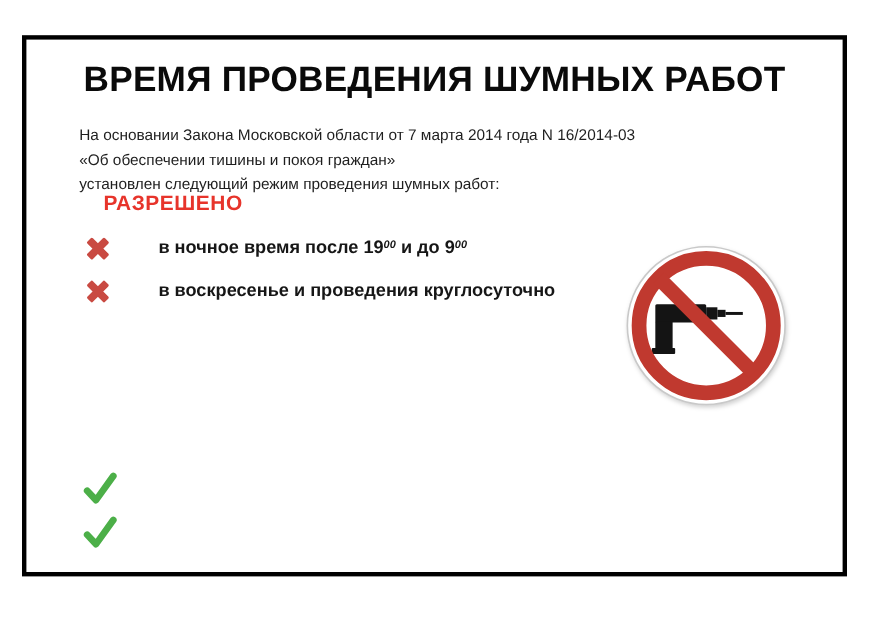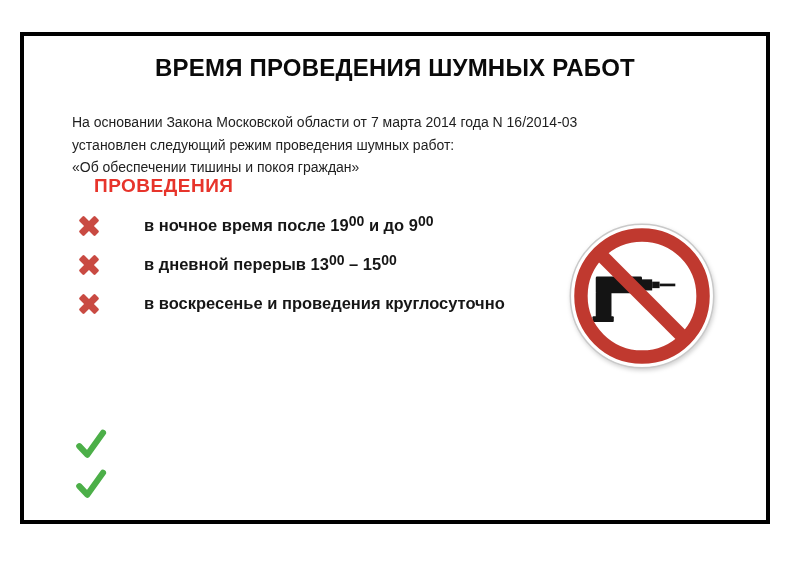--- a/index.html
+++ b/index.html
@@ -6,84 +6,73 @@
   body{
     width:790px;height:561px;position:relative;background:#ffffff;
     font-family:"Liberation Sans",sans-serif;color:#1a1a1a;overflow:hidden;
   }
   .board{
     position:absolute;left:20px;top:32px;width:750px;height:492px;
     box-sizing:border-box;border:4px solid var(--border,#000);background:#fff;
   }
   .title{
     position:absolute;top:18px;left:0;width:100%;text-align:center;
-    font-size:24px;font-weight:bold;letter-spacing:.2px;color:#0a0a0a;margin:0;
+    font-size:32px;font-weight:bold;letter-spacing:.2px;color:#0a0a0a;margin:0;
   }
   .intro{position:absolute;left:48px;top:75px;font-size:14px;line-height:22.5px;color:#1e1e1e;}
   .section-heading{
     position:absolute;left:70px;margin:0;font-size:19px;font-weight:bold;letter-spacing:.5px;
   }
   #prohibited-heading{top:139px;color:var(--prohibited-heading,#e7342b);}
   #allowed-heading{top:349px;color:var(--allowed-heading,#7cb962);}
   ul.rule-list{position:absolute;margin:0;padding:0;list-style:none;}
   #prohibited-list{left:52px;top:170px;}
   #allowed-list{left:50px;top:388px;}
   .rule-list li{display:flex;align-items:center;height:39px;}
   #allowed-list li{height:40px;}
   .rule-icon{flex:0 0 auto;display:flex;align-items:center;justify-content:center;}
   #prohibited-list .rule-icon{width:26px;margin-right:42px;}
   #allowed-list .rule-icon{width:34px;margin-right:31px;}
   .rule-icon svg{display:block;}
   .cross-shape{fill:var(--cross-icon,#c94a42);}
   .check-shape{stroke:var(--check-icon,#4caf48);}
   .rule-text{font-size:16.5px;font-weight:bold;color:#161616;white-space:pre-wrap;}
-  .rule-text sup{font-size:14px;font-weight:bold;line-height:0;vertical-align:super;position:relative;top:1px;}
+  .rule-text sup{font-size:10px;font-weight:bold;line-height:0;vertical-align:super;position:relative;top:1px;font-style:italic;}
   .sign{
     position:absolute;left:544px;top:186px;width:148px;height:148px;
     filter:drop-shadow(1px 2px 2px rgba(0,0,0,.18));
   }
   .sign svg{display:block;width:100%;height:100%;}
   .sign-red{stroke:var(--sign-ring,#c0392f);}
 </style>
 </head>
 <body style="--border: #000000; --prohibited-heading: #e7342b; --cross-icon: #c94a42; --allowed-heading: #7cb962; --check-icon: #4caf48; --sign-ring: #c0392f;">
 
 <div class="board">
 
   <h1 class="title">ВРЕМЯ ПРОВЕДЕНИЯ ШУМНЫХ РАБОТ</h1>
 
   <div class="intro">
     <div>На основании Закона Московской области от 7 марта 2014 года N 16/2014-03</div>
+    <div>«Об обеспечении тишины и покоя граждан»</div>
     <div>установлен следующий режим проведения шумных работ:</div>
-    <div>«Об обеспечении тишины и покоя граждан»</div>
   </div>
 
-  <h2 class="section-heading" id="prohibited-heading">ПРОВЕДЕНИЯ</h2>
+  <h2 class="section-heading" id="prohibited-heading">РАЗРЕШЕНО</h2>
   <ul class="rule-list" id="prohibited-list">
       <li>
         <span class="rule-icon">
   <svg viewBox="0 0 24 24" width="26" height="26" aria-hidden="true">
     <g transform="rotate(45 12 12)">
       <rect class="cross-shape" x="1.6" y="8.8" width="20.8" height="6.4" rx="1.3"></rect>
       <rect class="cross-shape" x="8.8" y="1.6" width="6.4" height="20.8" rx="1.3"></rect>
     </g>
   </svg>
 </span>
         <span class="rule-text">в ночное время после 19<sup>00</sup> и до 9<sup>00</sup></span>
-      </li>
-      <li>
-        <span class="rule-icon">
-  <svg viewBox="0 0 24 24" width="26" height="26" aria-hidden="true">
-    <g transform="rotate(45 12 12)">
-      <rect class="cross-shape" x="1.6" y="8.8" width="20.8" height="6.4" rx="1.3"></rect>
-      <rect class="cross-shape" x="8.8" y="1.6" width="6.4" height="20.8" rx="1.3"></rect>
-    </g>
-  </svg>
-</span>
-        <span class="rule-text">в дневной перерыв 13<sup>00</sup> – 15<sup>00</sup></span>
       </li>
       <li>
         <span class="rule-icon">
   <svg viewBox="0 0 24 24" width="26" height="26" aria-hidden="true">
     <g transform="rotate(45 12 12)">
       <rect class="cross-shape" x="1.6" y="8.8" width="20.8" height="6.4" rx="1.3"></rect>
       <rect class="cross-shape" x="8.8" y="1.6" width="6.4" height="20.8" rx="1.3"></rect>
     </g>
   </svg>
 </span>

